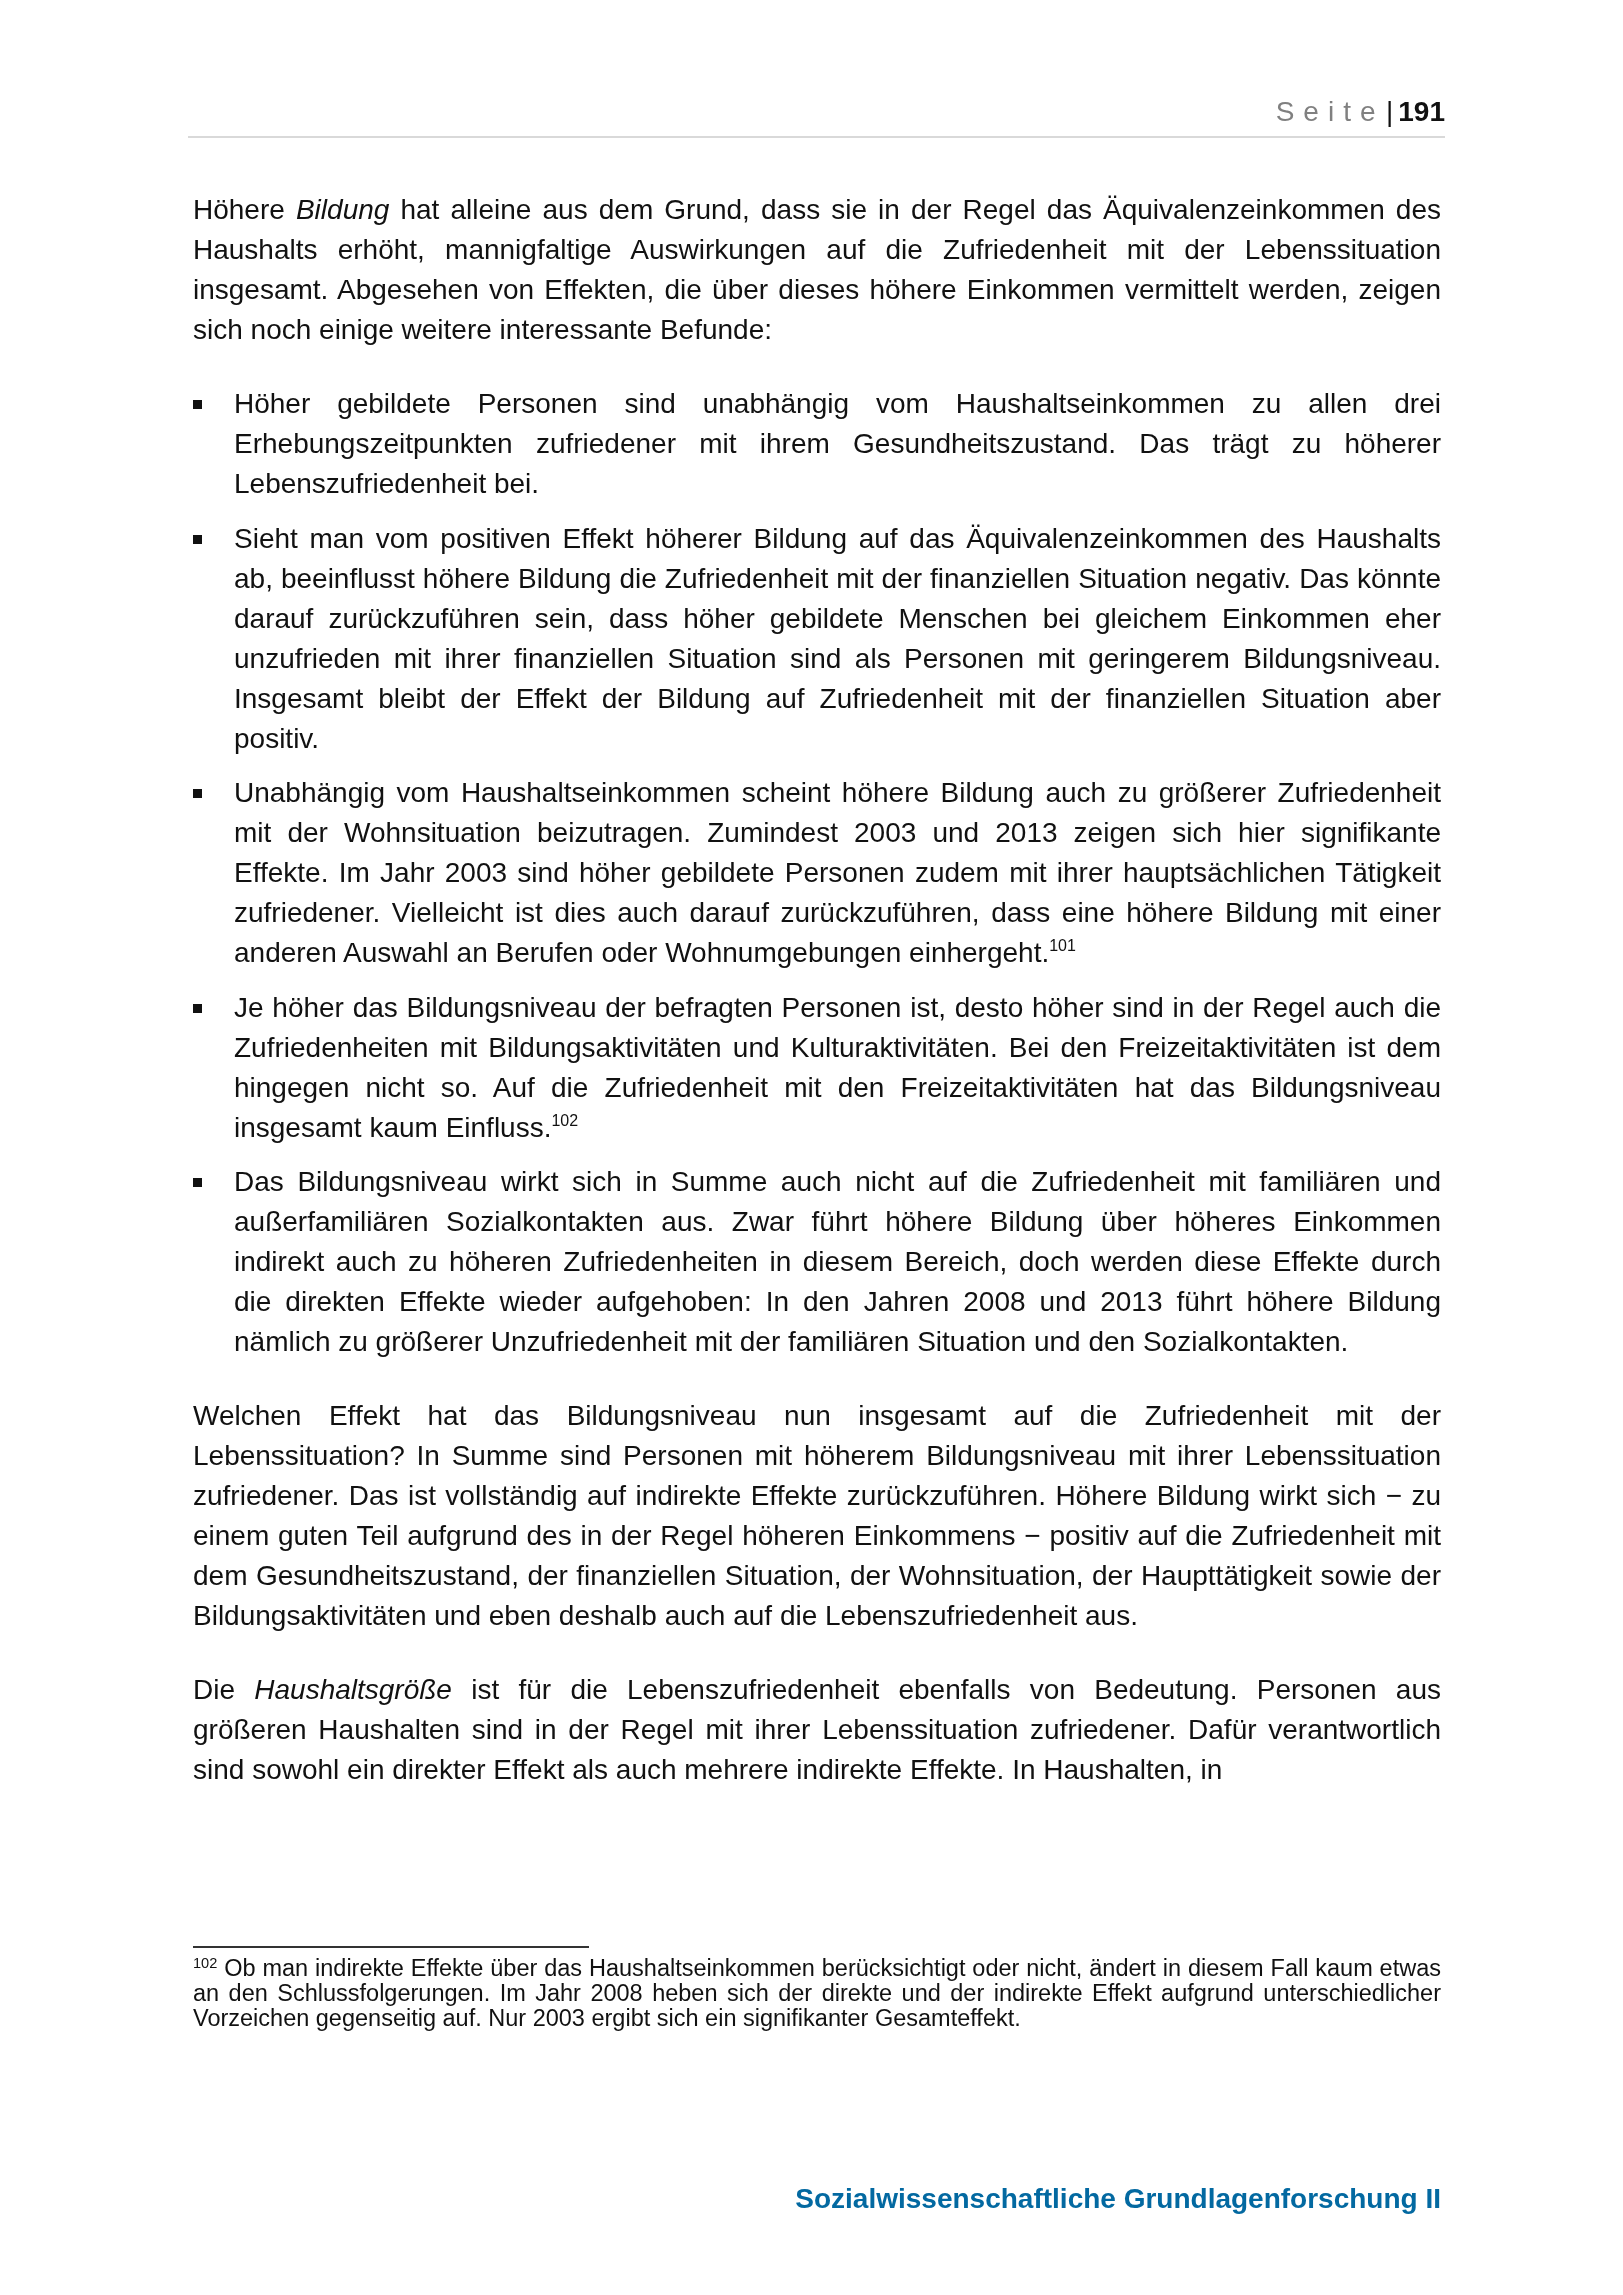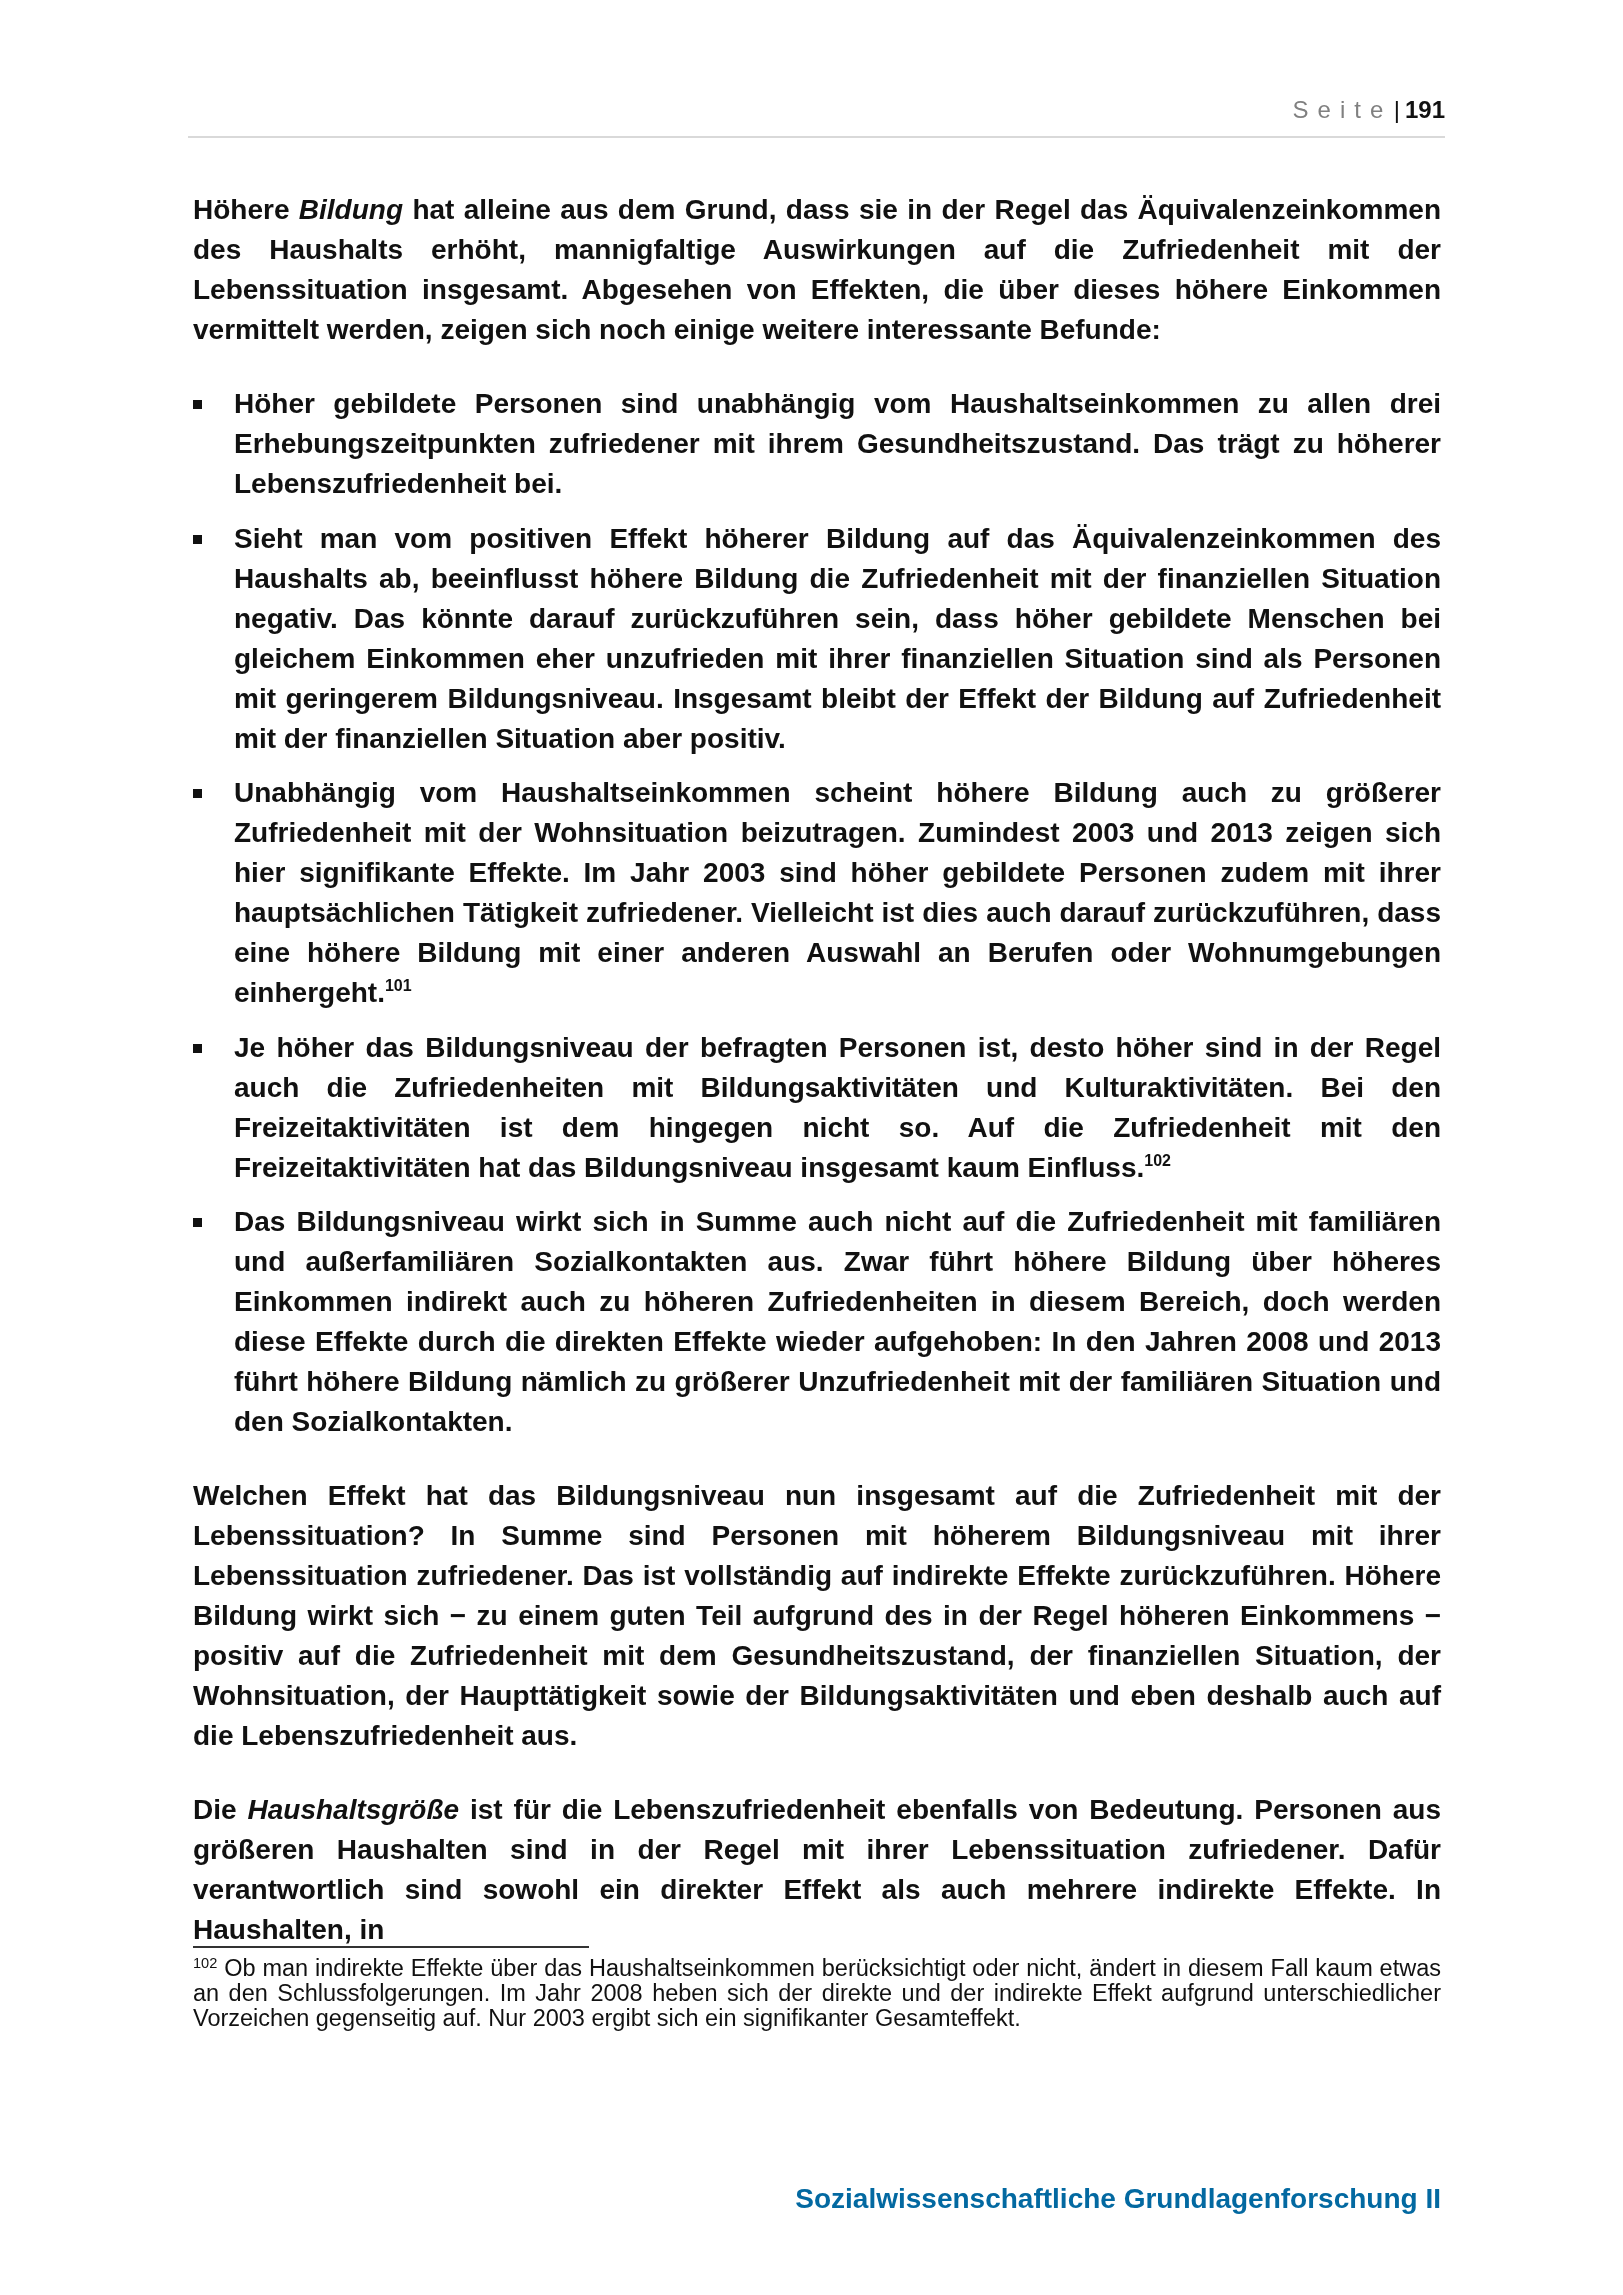--- a/index.html
+++ b/index.html
@@ -1,22 +1,22 @@
 <!DOCTYPE html>
 <html style="font-size:13px"><head>
 <meta charset="utf-8">
 <style>
   html, body { margin: 0; padding: 0; background: #ffffff; }
   body { width: 1623px; height: 2295px; position: relative; font-family: "Liberation Sans", sans-serif; color: #111; }
   .header { position: absolute; left: 188px; top: 91px; width: 1257px; height: 45px; border-bottom: 2.4px solid #d9d9d9; }
-  .header-text { position: absolute; right: 0; top: 4.9px; font-size: 24px; }
+  .header-text { position: absolute; right: 0; top: 4.9px; font-size: 28px; }
   .seite { color: #808080; letter-spacing: 9px; }
   .sep { color: #111; margin: 0 4.9px 0 1.6px; }
   .pagenum { font-weight: bold; color: #111; }
-  .content { position: absolute; left: 193px; top: 190px; width: 1248px; font-size: 28px; line-height: 40px; text-align: justify; font-weight: bold; }
+  .content { position: absolute; left: 193px; top: 190px; width: 1248px; font-size: 28px; line-height: 40px; text-align: justify; }
   .content p { margin: 0 0 34px 0; }
   ul.bullets { list-style: none; margin: 0 0 34px 0; padding: 0; }
   ul.bullets li { position: relative; padding-left: 41px; margin-bottom: 14.6px; }
   ul.bullets li::before { content: ""; position: absolute; left: 0; top: 16px; width: 9px; height: 9px; background: #111; }
   sup { font-size: 16px; vertical-align: 11.4px; line-height: 0; }
   em { font-style: italic; }
   .fn-rule { position: absolute; left: 193px; top: 1946px; width: 396px; height: 1.6px; background: #333; }
   .footnotes { position: absolute; left: 193px; top: 1956px; width: 1248px; font-size: 23.5px; line-height: 25px; text-align: justify; }
   .footnotes p { margin: 0; }
   .footnotes sup { font-size: 14.6px; vertical-align: 8px; }

